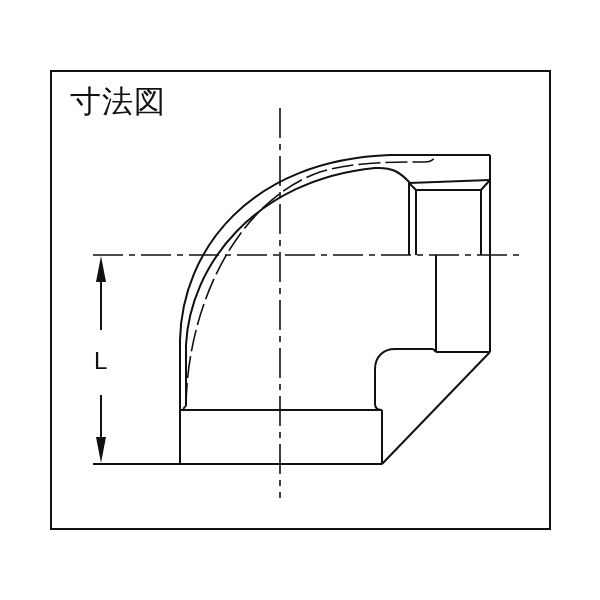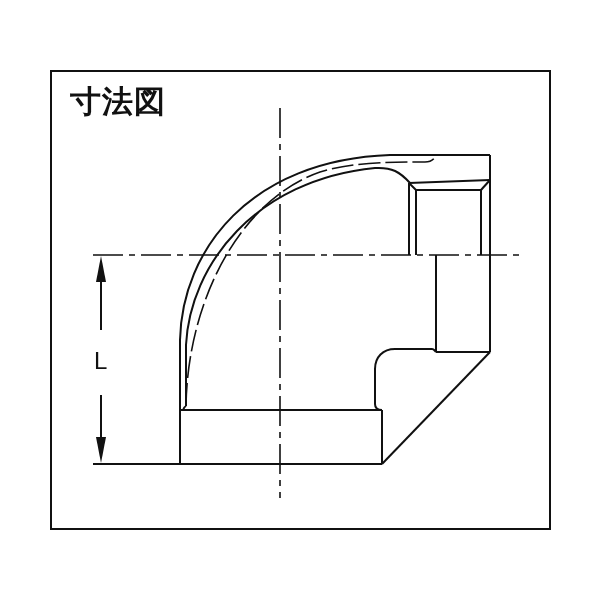--- a/index.html
+++ b/index.html
@@ -1,21 +1,21 @@
 <!DOCTYPE html>
 <html><head>
 <meta charset="utf-8">
 <style>
   html, body { margin: 0; padding: 0; background: #ffffff; }
   body { width: 600px; height: 600px; position: relative; overflow: hidden;
          font-family: "DejaVu Sans", "Liberation Sans", sans-serif; }
   .frame { position: absolute; left: 50px; top: 70px; width: 497px; height: 456px;
            border: 2px solid #111111; box-sizing: content-box; }
   .title { position: absolute; left: 70px; top: 86px; font-size: 31px; color: #111111;
-           letter-spacing: 1px; line-height: 1; font-weight: bold; }
+           letter-spacing: 1px; line-height: 1; }
   .dim-label { position: absolute; left: 94px; top: 349px; font-size: 24px; color: #111111;
                line-height: 1; font-family: "Liberation Sans", sans-serif; }
   svg.drawing { position: absolute; left: 0; top: 0; }
 </style>
 </head>
 <body>
 
 <div class="frame"></div>
 
 <div class="title">寸法図</div>

